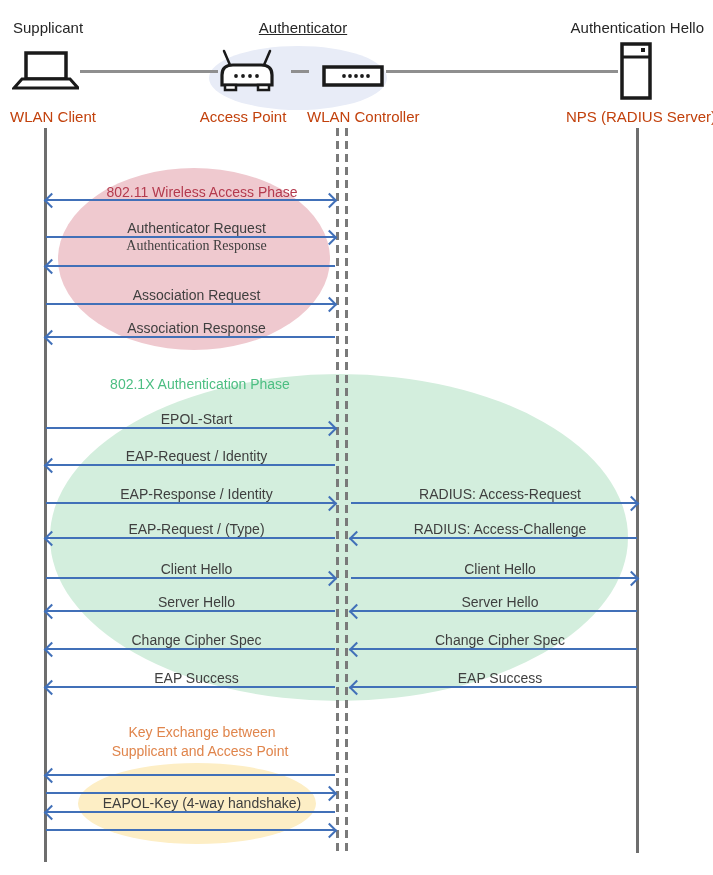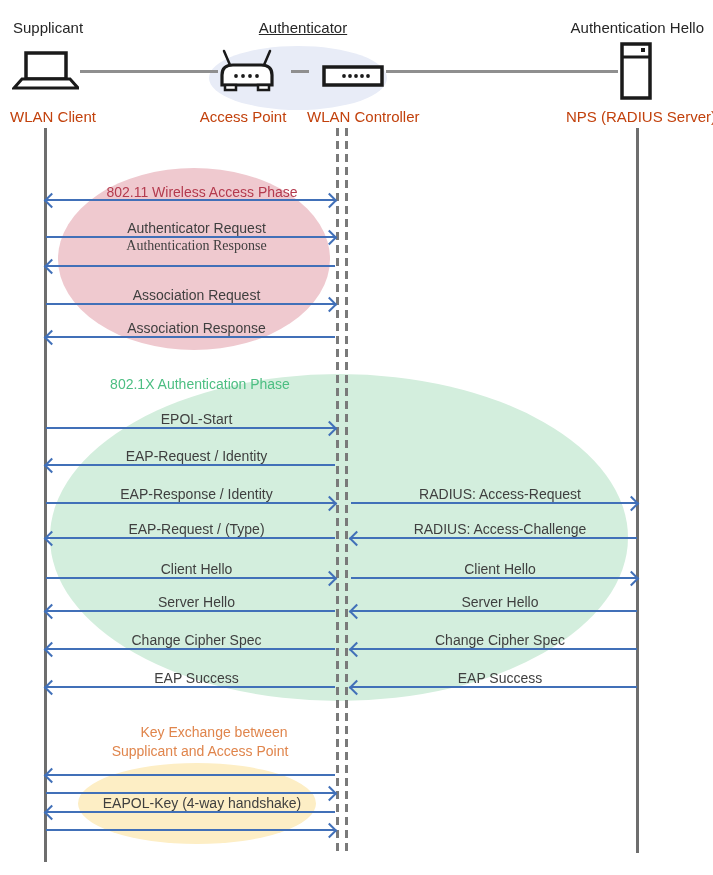--- a/index.html
+++ b/index.html
@@ -95,21 +95,21 @@
   <div class="ell p2-ell"></div>
   <div class="ell p3-ell"></div>
 
   <div class="lifeline" style="left:44px;top:128px;height:734px;"></div>
   <div class="dashline" style="left:336px;top:128px;height:725px;"></div>
   <div class="dashline" style="left:345px;top:128px;height:725px;"></div>
   <div class="lifeline" style="left:636px;top:128px;height:725px;"></div>
 
   <div class="ptitle t1" style="left:12px;top:147px;width:380px;margin-top:37px;">802.11 Wireless Access Phase</div>
   <div class="ptitle t2" style="left:5px;top:376px;width:390px;">802.1X Authentication Phase</div>
-  <div class="ptitle t3" style="left:19px;top:724px;width:390px;">Key Exchange between</div>
+  <div class="ptitle t3" style="left:7px;top:724px;width:390px;">Key Exchange between</div>
   <div class="ptitle t3" style="left:5px;top:743px;width:390px;">Supplicant and Access Point</div>
 
   <div class="eapol-label">EAPOL-Key (4-way handshake)</div>
 
   <div id="arrows">
       <div class="mline" style="left: 46px; top: 199px; width: 289px;">
         <i class="chev r"></i>
         <i class="chev l"></i>
       </div>
       <div class="mline" style="left: 46px; top: 236px; width: 289px;">

